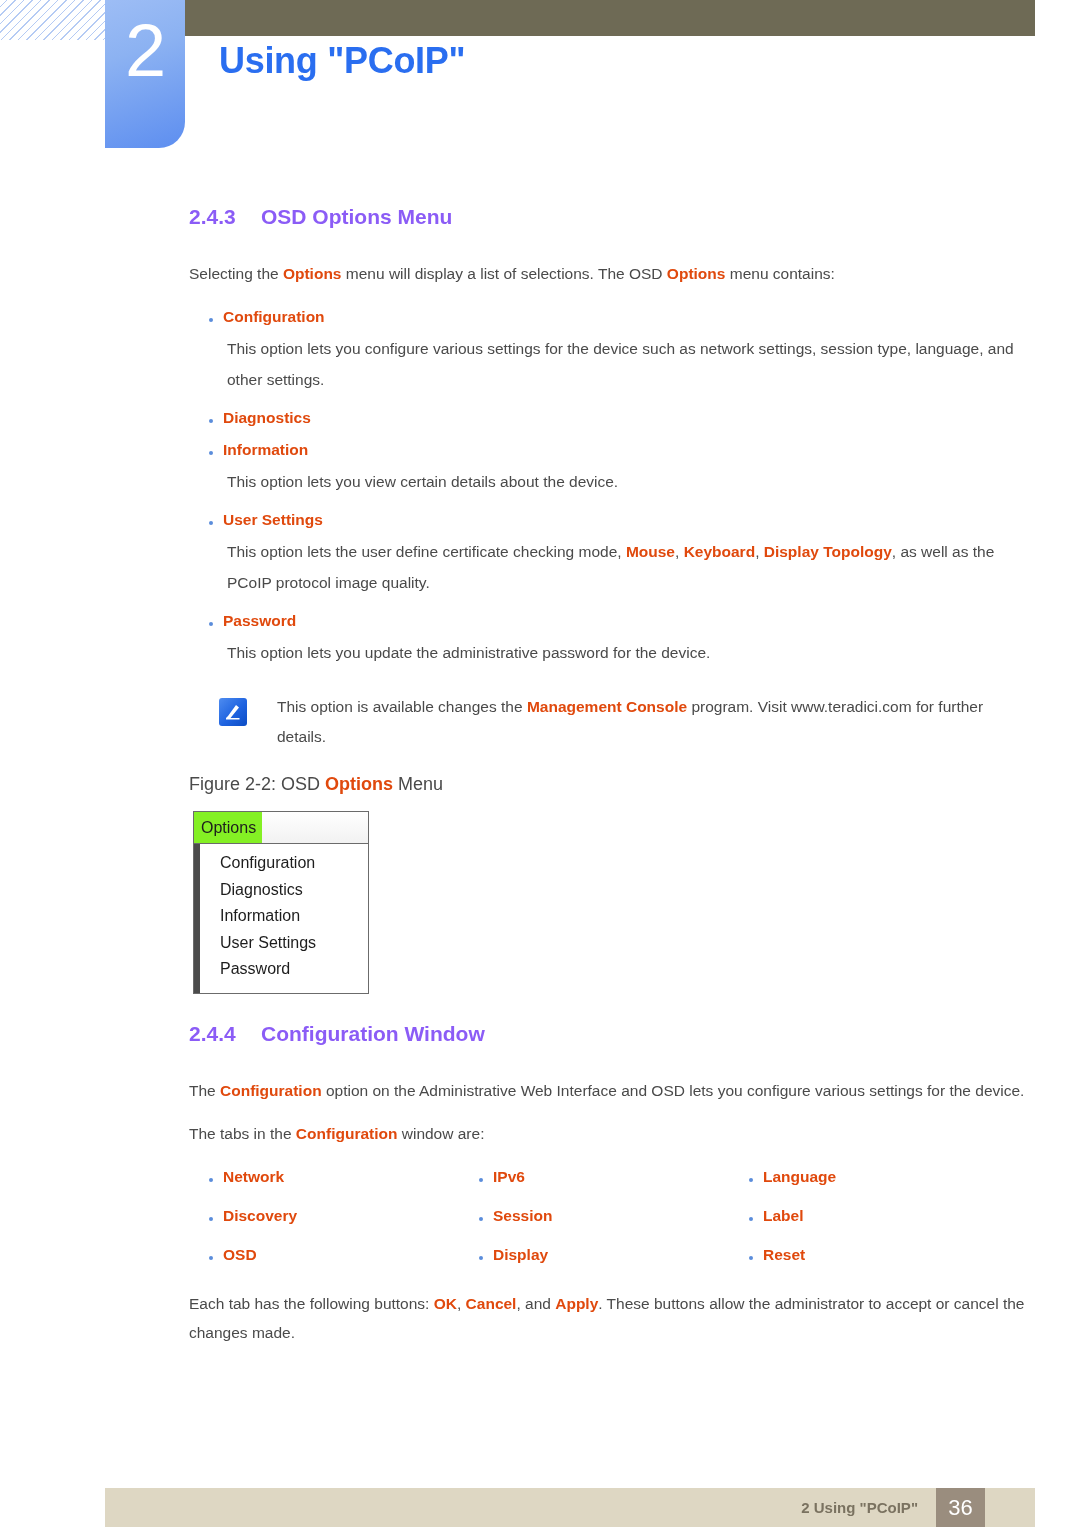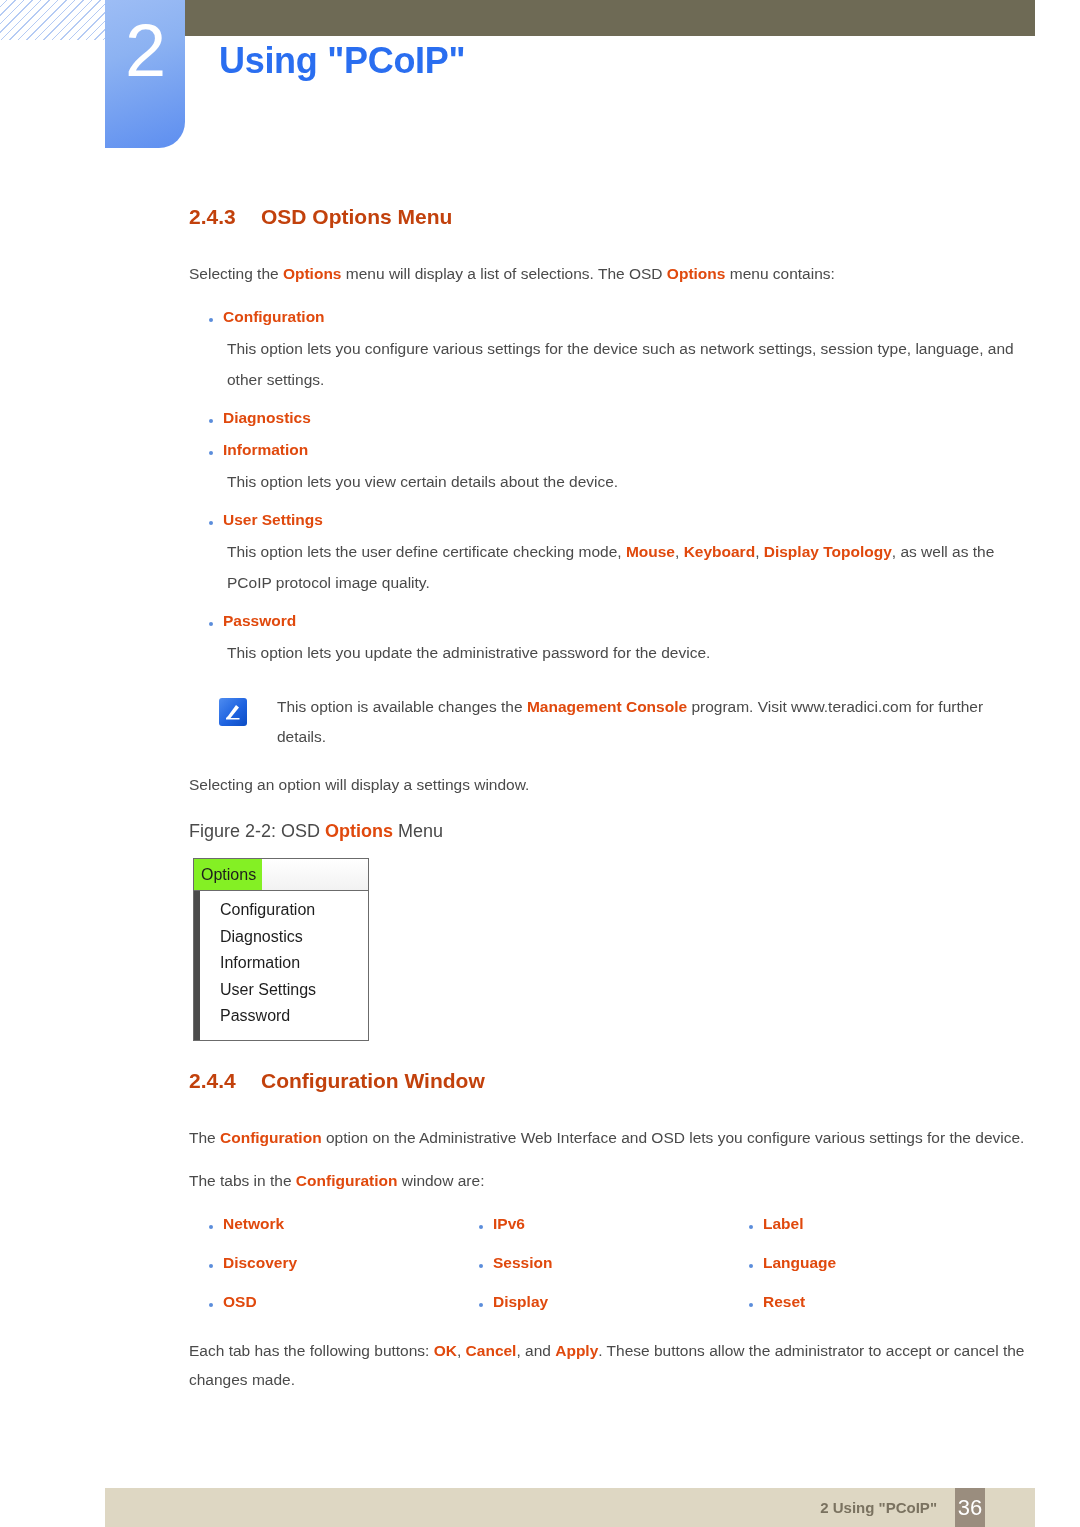--- a/index.html
+++ b/index.html
@@ -63,21 +63,21 @@
   }
 
   
   .content {
     position: absolute;
     left: 189px; top: 205px;
     width: 846px;
   }
 
   h2.section-heading {
-    color: #c2410c;
+    color: #8b5cf6;
     font-size: 21px;
     font-weight: bold;
     margin-bottom: 30px;
     display: flex;
   }
   h2.section-heading .sec-num { width: 72px; flex: 0 0 72px; }
 
   p.body-text {
     font-size: 15.5px;
     color: #4a4a4a;
@@ -209,21 +209,21 @@
     align-items: center;
     justify-content: flex-end;
   }
   .footer-label {
     font-size: 15px;
     color: #7a7260;
     font-weight: bold;
     margin-right: 18px;
   }
   .footer-page {
-    width: 30px; height: 39px;
+    width: 49px; height: 39px;
     background: #9a8d7e;
     color: #ffffff;
     font-size: 22px;
     display: flex;
     align-items: center;
     justify-content: center;
     margin-right: 50px;
   }
 </style>
 </head>
@@ -294,21 +294,20 @@
   <div class="note-box">
     <span class="note-icon">
       <svg width="20" height="20" viewBox="0 0 20 20">
         <path d="M3 16 L5 14 L13 3 L16 5.5 L7.5 16 Z" fill="#ffffff"></path>
         <path d="M3 16.8 L16.5 16.8" stroke="#ffffff" stroke-width="1.6" fill="none"></path>
       </svg>
     </span>
     <span class="note-text"><span>This option is available changes the </span><span class="kw">Management Console</span><span> program. Visit www.teradici.com for further details.</span></span>
   </div>
 
-  <p class="plain-para">Selecting an option will display a settings window.</p>
 
   <p class="figure-caption">
     <span>Figure 2-2: OSD </span><span class="kw">Options</span><span> Menu</span>
   </p>
 
   <div class="osd-figure">
     <div class="osd-tabbar">
       <span class="osd-tab-active">Options</span>
     </div>
     <div class="osd-body">
@@ -358,25 +357,25 @@
         <span class="bullet-label">Session</span>
       </div>
       <div class="bullet-row">
         <span class="bullet-dot"></span>
         <span class="bullet-label">Display</span>
       </div>
     </div>
     <div class="tab-col">
       <div class="bullet-row">
         <span class="bullet-dot"></span>
+        <span class="bullet-label">Language</span>
+      </div>
+      <div class="bullet-row">
+        <span class="bullet-dot"></span>
         <span class="bullet-label">Label</span>
-      </div>
-      <div class="bullet-row">
-        <span class="bullet-dot"></span>
-        <span class="bullet-label">Language</span>
       </div>
       <div class="bullet-row">
         <span class="bullet-dot"></span>
         <span class="bullet-label">Reset</span>
       </div>
     </div>
   </div>
 
   <p class="body-text" style="margin-top:8px;">
     <span>Each tab has the following buttons: </span><span class="kw">OK</span><span>, </span><span class="kw">Cancel</span><span>, and </span><span class="kw">Apply</span><span>. These buttons allow the administrator to accept or cancel the changes made.</span>

